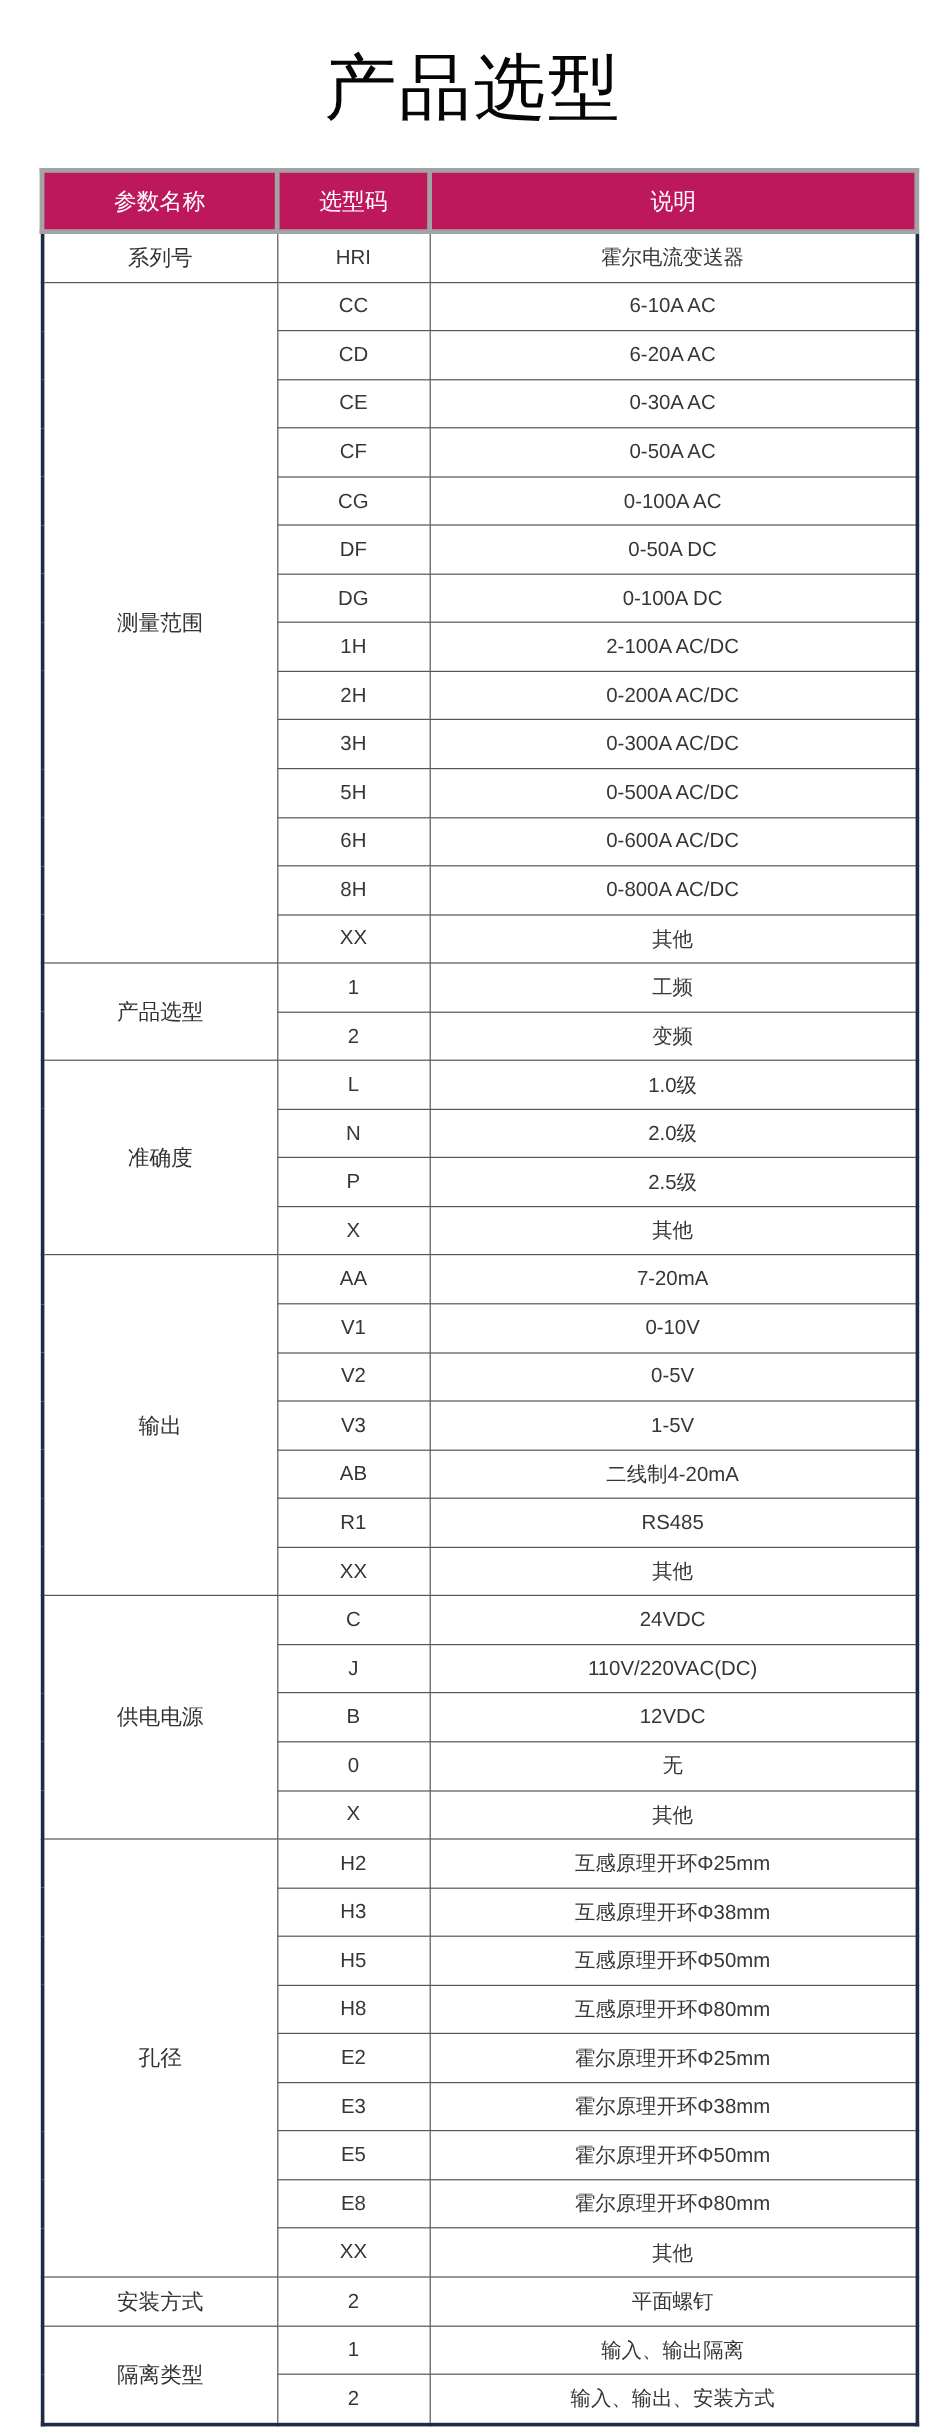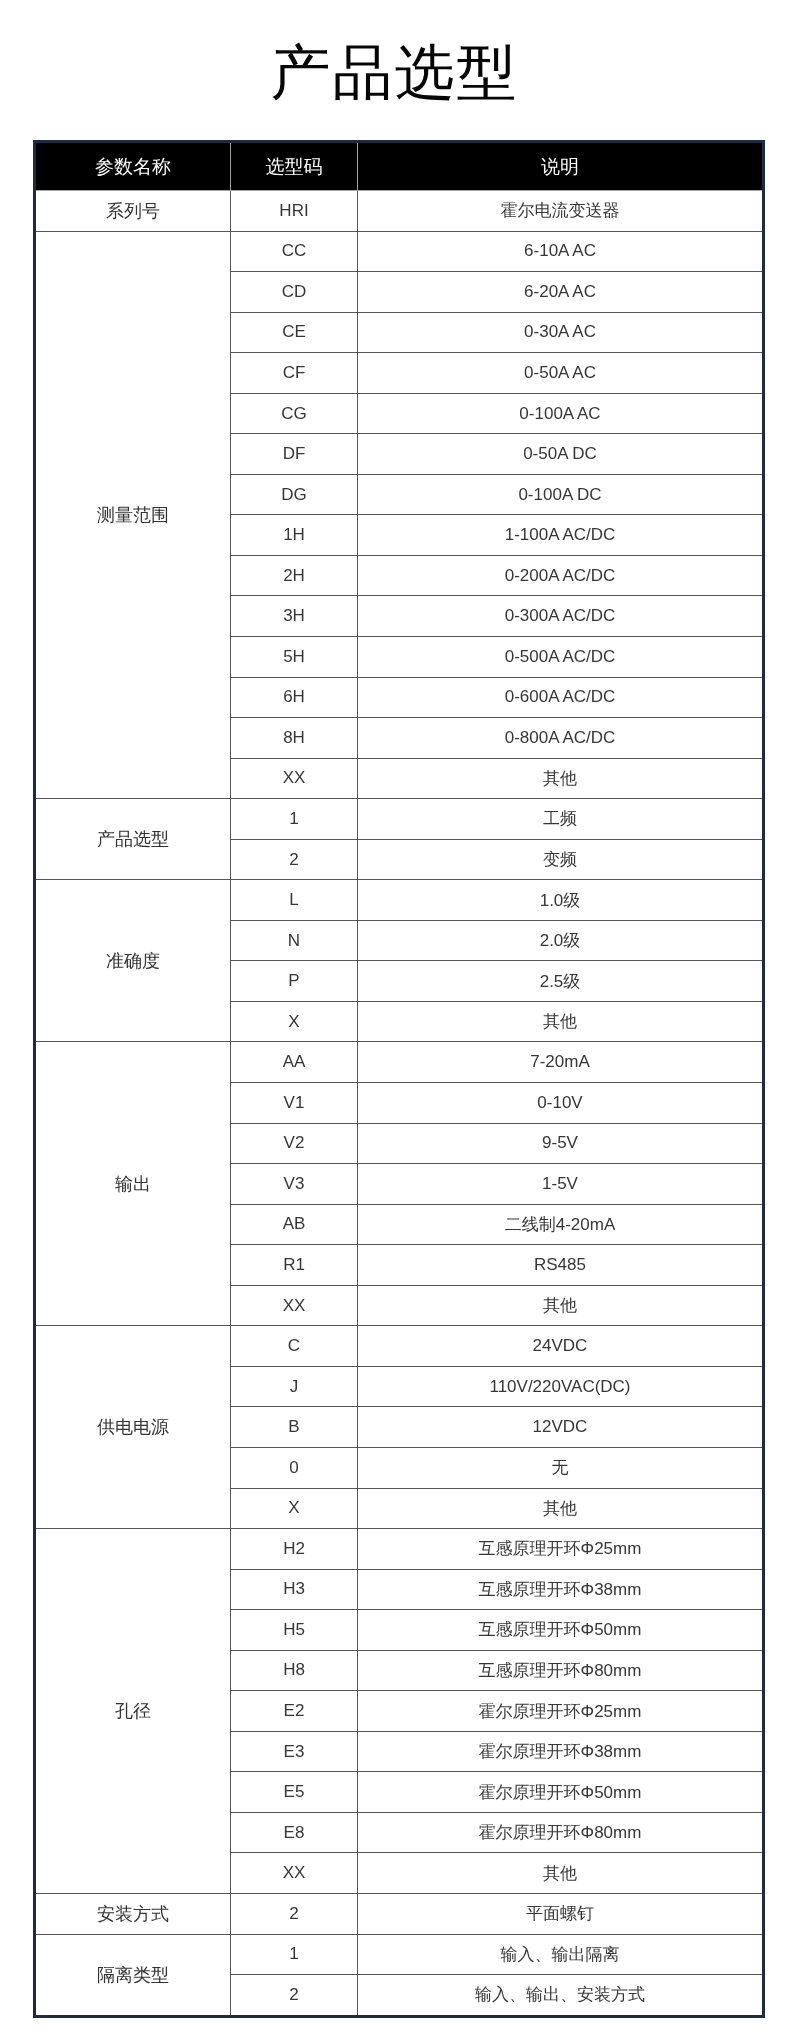--- a/index.html
+++ b/index.html
@@ -30,27 +30,27 @@
     border-collapse: collapse;
     table-layout: fixed;
     margin: 34px 0 0 33px;
     width: 729px;
     border: 3px solid #1d2b45;
   }
   table.sel col.c1 { width: 196px; }
   table.sel col.c2 { width: 127px; }
   table.sel col.c3 { width: 406px; }
   table.sel th {
-    background: #000000;
+    background: #be185d;
     color: #ffffff;
     font-size: 19px;
     font-weight: 500;
     height: 47px;
     text-align: center;
-    border: 1px solid #a3a3a3;
+    border: 4px solid #a3a3a3;
     padding: 0;
   }
   table.sel td {
     border: 1px solid #555555;
     height: 39.55px;
     text-align: center;
     vertical-align: middle;
     font-size: 17px;
     color: #363636;
     padding: 0;
@@ -116,21 +116,21 @@
         <tr>
           <td>DF</td>
           <td>0-50A DC</td>
         </tr>
         <tr>
           <td>DG</td>
           <td>0-100A DC</td>
         </tr>
         <tr>
           <td>1H</td>
-          <td>1-100A AC/DC</td>
+          <td>2-100A AC/DC</td>
         </tr>
         <tr>
           <td>2H</td>
           <td>0-200A AC/DC</td>
         </tr>
         <tr>
           <td>3H</td>
           <td>0-300A AC/DC</td>
         </tr>
         <tr>
@@ -179,21 +179,21 @@
           <td rowspan="7" class="param">输出</td>
           <td>AA</td>
           <td>7-20mA</td>
         </tr>
         <tr>
           <td>V1</td>
           <td>0-10V</td>
         </tr>
         <tr>
           <td>V2</td>
-          <td>9-5V</td>
+          <td>0-5V</td>
         </tr>
         <tr>
           <td>V3</td>
           <td>1-5V</td>
         </tr>
         <tr>
           <td>AB</td>
           <td>二线制4-20mA</td>
         </tr>
         <tr>

